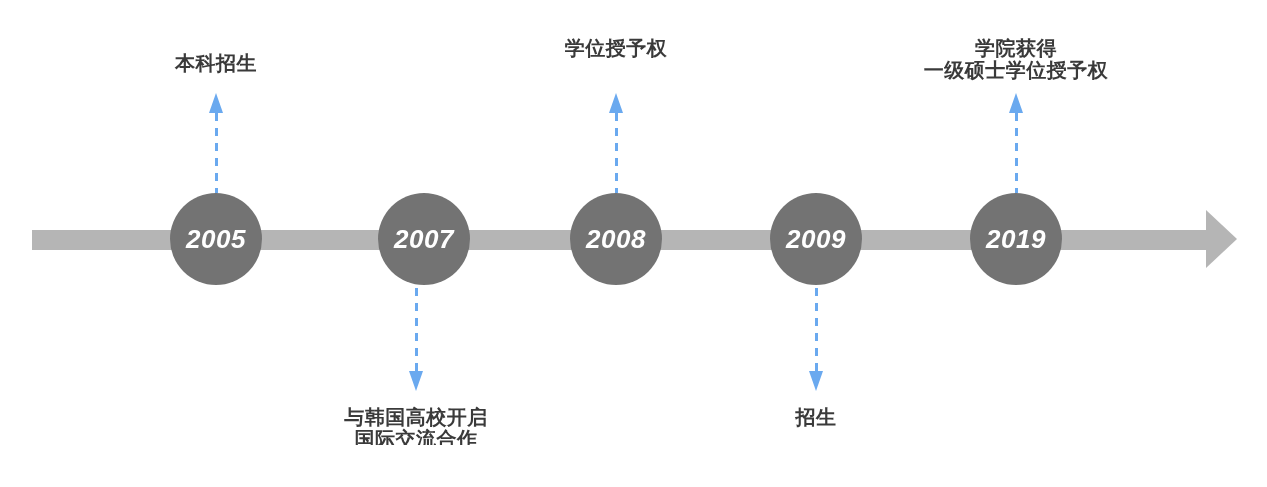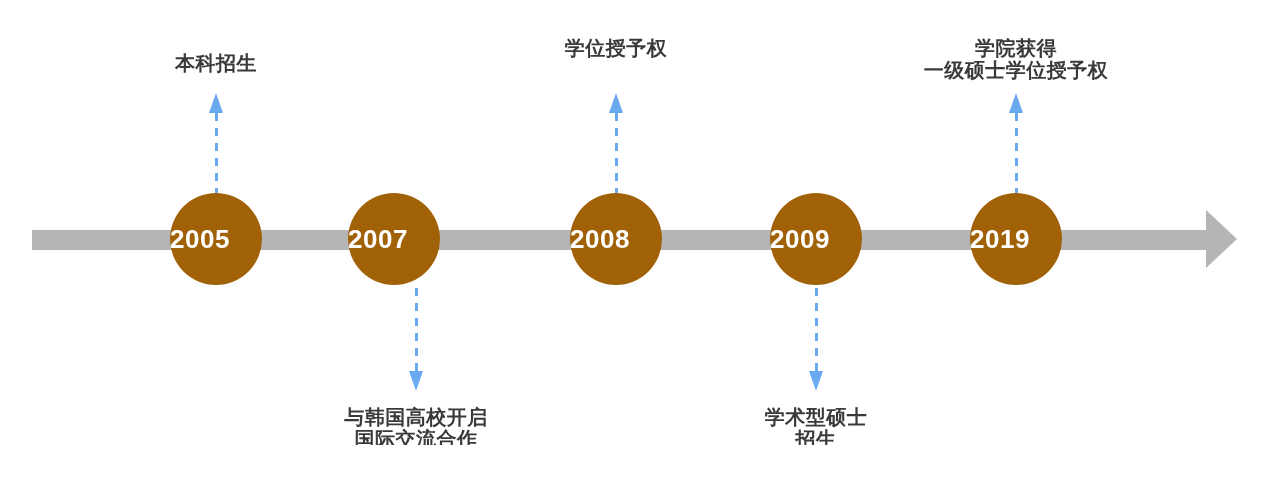--- a/index.html
+++ b/index.html
@@ -32,30 +32,32 @@
     border-left: 31px solid #b5b5b5;
   }
 
   
   .node {
     position: absolute;
     top: 193px;
     width: 92px;
     height: 92px;
     border-radius: 50%;
-    background: #a16207;
+    background: #737373;
     display: flex;
     align-items: center;
+    justify-content: center;
     color: #ffffff;
     font-weight: bold;
     font-size: 26px;
     letter-spacing: 0.5px;
+    font-style: italic;
   }
   .e1 .node { left: 170px; }
-  .e2 .node { left: 348px; }
+  .e2 .node { left: 378px; }
   .e3 .node { left: 570px; }
   .e4 .node { left: 770px; }
   .e5 .node { left: 970px; }
 
   
   .stem {
     position: absolute;
     width: 3px;
     background-image: repeating-linear-gradient(
       to bottom,
@@ -141,21 +143,20 @@
     </div>
   </div>
 
   <div class="event e4 down">
     <div class="node">
       <span>2009</span>
     </div>
     <div class="stem"></div>
     <div class="head"></div>
     <div class="label">
-      <span>学术型硕士</span>
       <span>招生</span>
     </div>
   </div>
 
   <div class="event e5 up">
     <div class="label">
       <span>学院获得</span>
       <span>一级硕士学位授予权</span>
     </div>
     <div class="head"></div>

